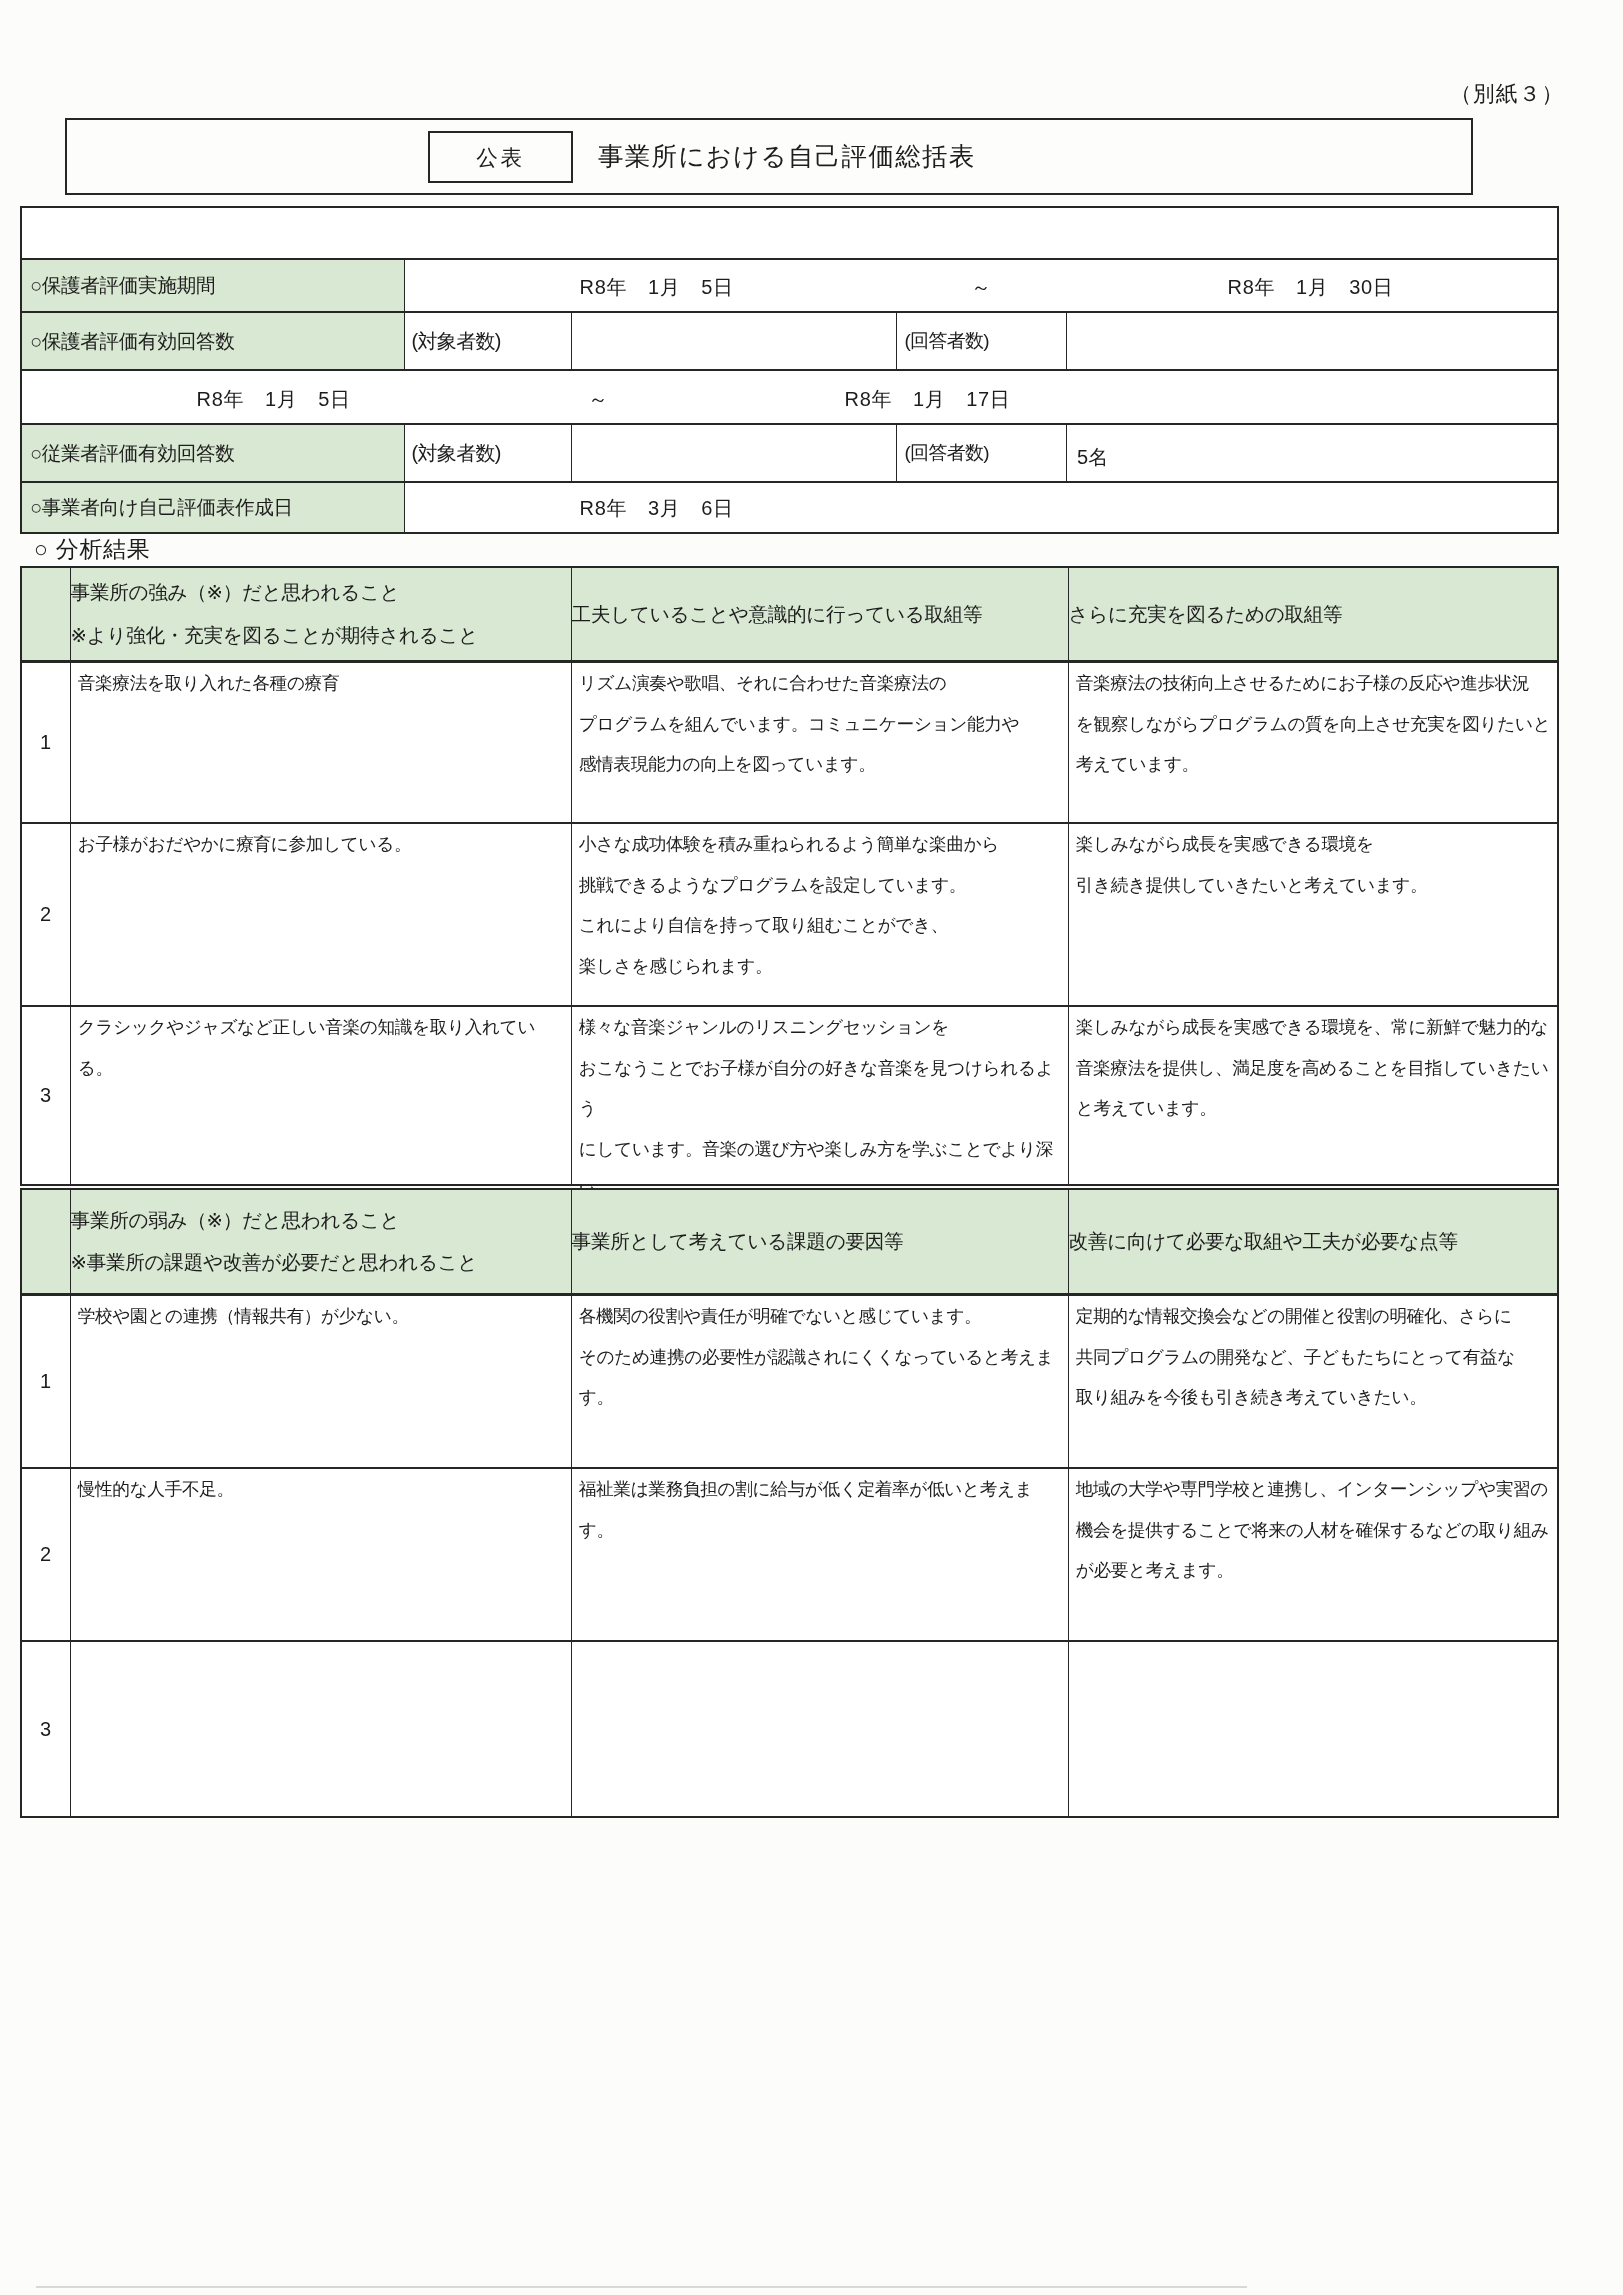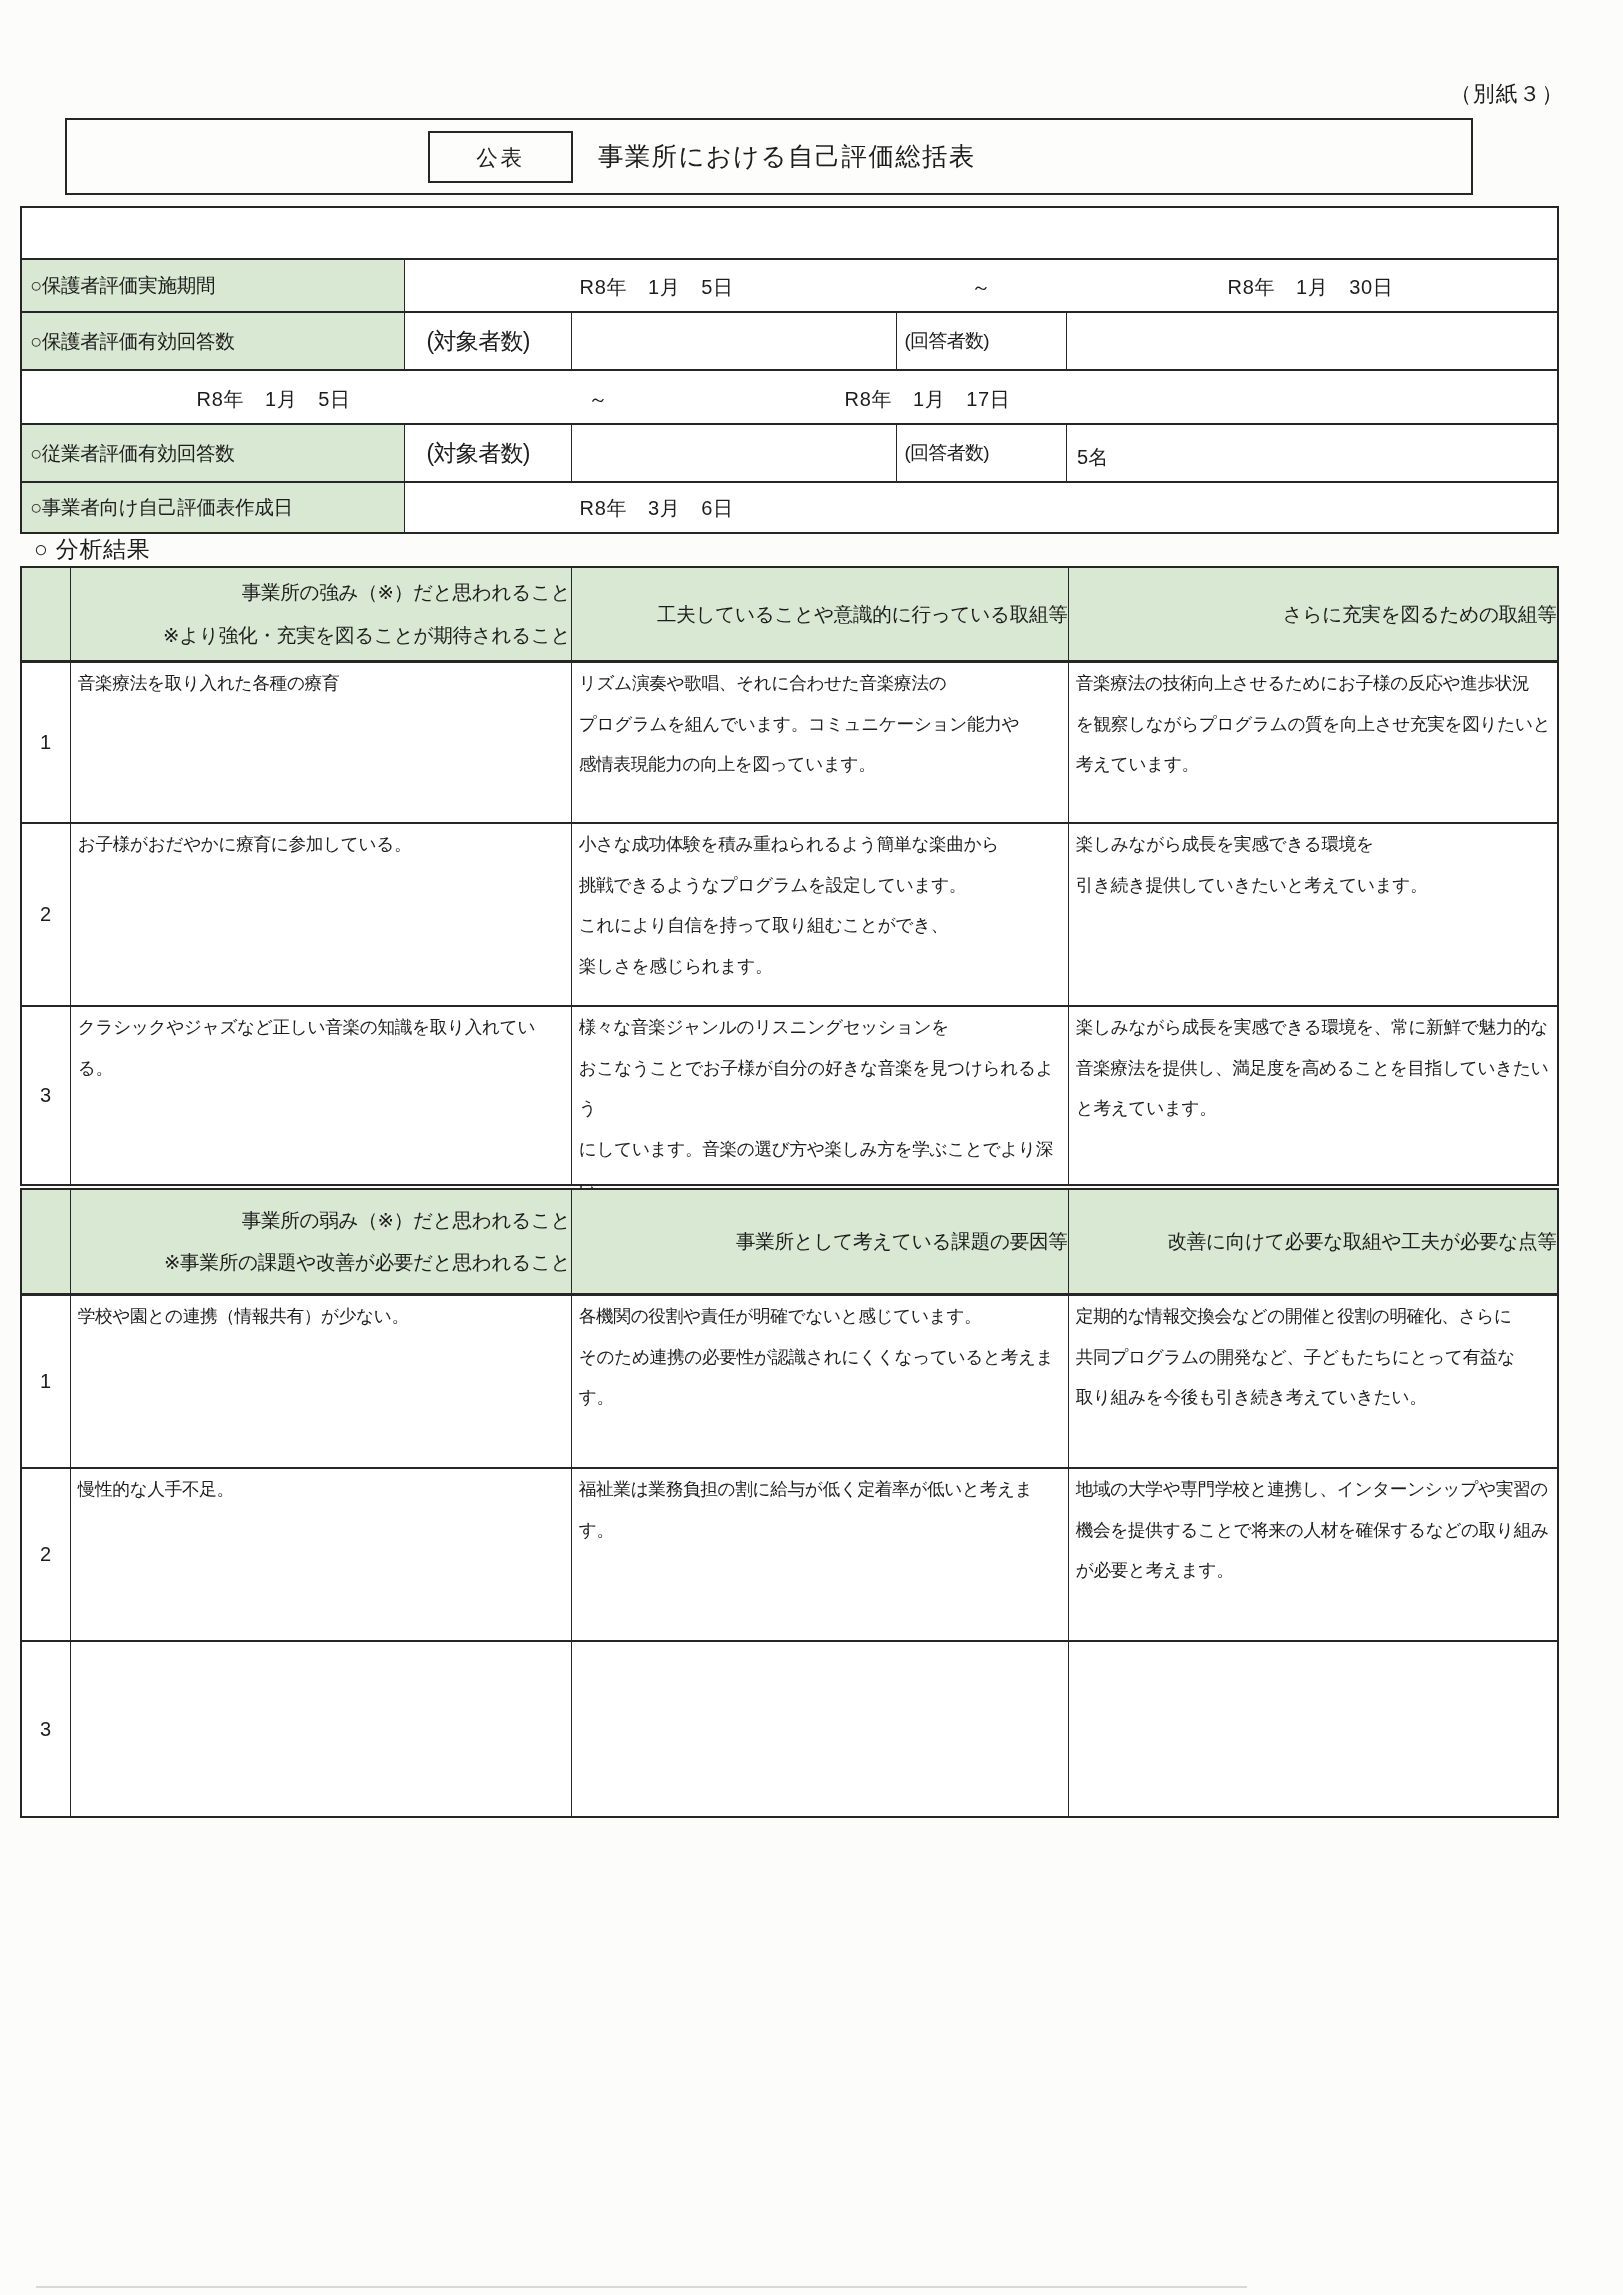--- a/index.html
+++ b/index.html
@@ -62,22 +62,22 @@
   }
   .icell{border-right:1.3px solid var(--bc);}
   .icell.last{border-right:none;}
   .ivalue-wide{width:1152px;flex:0 0 1152px;}
   .period-cell{position:relative;width:1152px;flex:0 0 1152px;font-size:20px;}
   .period-cell .d1{position:absolute;left:175px;bottom:10.5px;letter-spacing:0.7px;}
   .period-cell .tl{position:absolute;left:537px;bottom:10.5px;width:79px;text-align:center;}
   .period-cell .d2{position:absolute;left:823px;bottom:10.5px;letter-spacing:0.7px;}
   .paren-label{
     width:167px;flex:0 0 167px;
-    display:flex;align-items:center;padding-left:22px;
-    font-size:23px;letter-spacing:-0.7px;
+    display:flex;align-items:center;padding-left:7px;
+    font-size:20px;letter-spacing:-0.7px;
   }
   .count-v1{width:325px;flex:0 0 325px;}
   .count-label2{
     width:170px;flex:0 0 170px;
     display:flex;align-items:center;padding-left:7.9px;
     font-size:19px;letter-spacing:-0.7px;
   }
   .count-v2{
     width:490px;flex:0 0 490px;
     display:flex;align-items:center;padding-left:10.5px;padding-top:9.2px;
@@ -100,21 +100,21 @@
   .arow{display:flex;border-top:2px solid var(--bc);}
   .arow:first-child{border-top:none;}
   .arow.header{background:var(--green);border-bottom:0.7px solid var(--bc);}
   .arow>div{box-sizing:border-box;border-right:1.3px solid var(--bc);}
   .arow>div:last-child{border-right:none;}
   .cnum{width:49px;flex:0 0 49px;display:flex;align-items:center;justify-content:center;font-size:20px;}
   .c1{width:501px;flex:0 0 501px;}
   .c2{width:497px;flex:0 0 497px;}
   .c3{width:488px;flex:0 0 488px;}
   .hcell{
-    display:flex;flex-direction:column;align-items:flex-end;justify-content:center;
+    display:flex;flex-direction:column;align-items:flex-start;justify-content:center;
     gap:15.7px;text-align:center;
     font-size:19.6px;letter-spacing:-0.3px;
   }
   .bcell{display:flex;}
   .body-text{
     font-size:17.7px;line-height:2.3;letter-spacing:-0.4px;
     white-space:pre-line;
     padding-left:7.2px;padding-right:3.3px;
   }
   

